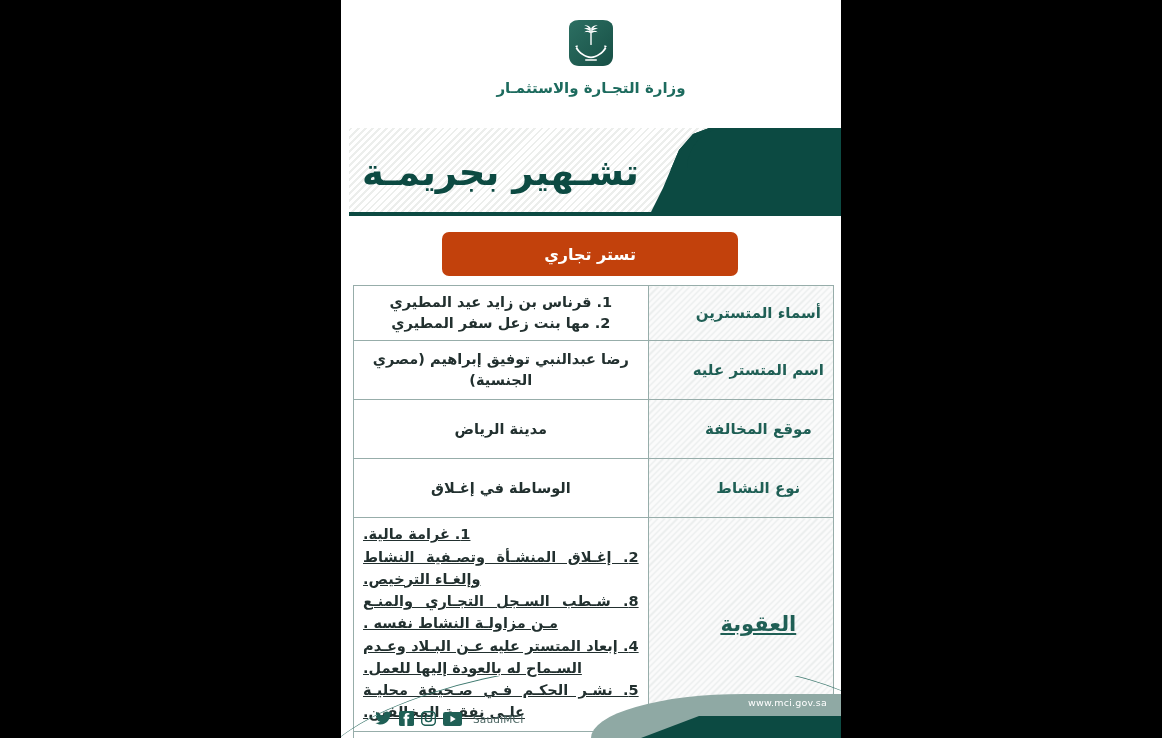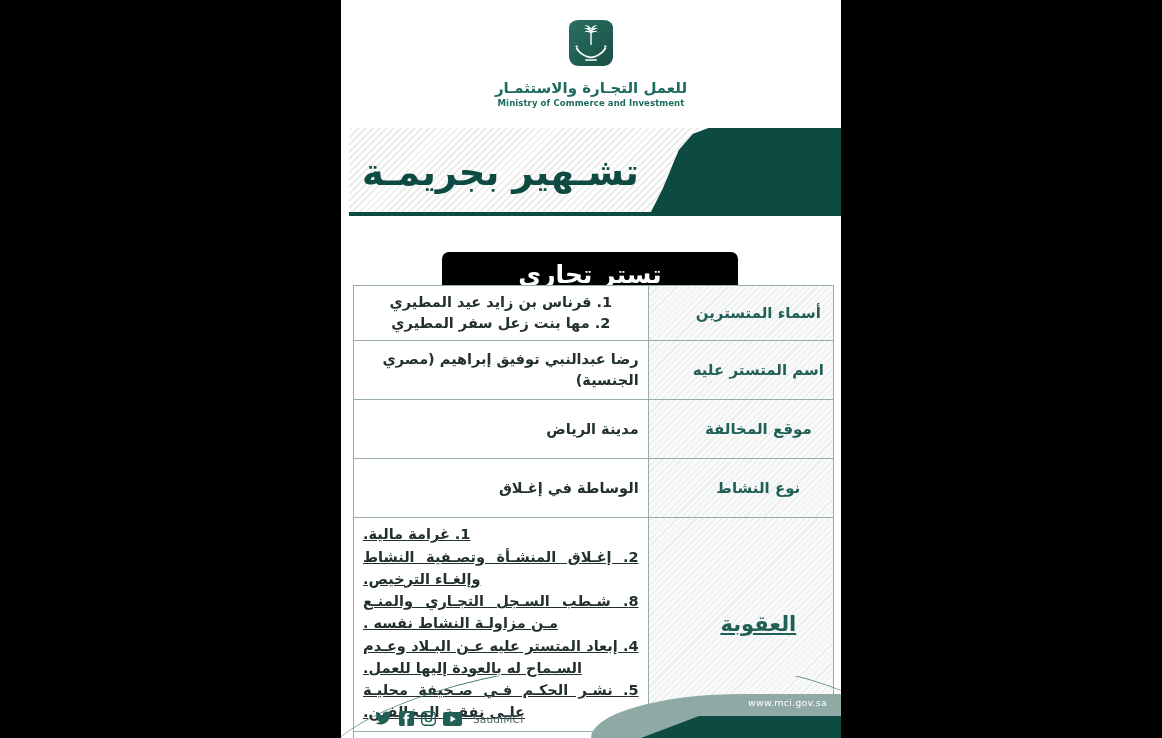--- a/index.html
+++ b/index.html
@@ -120,30 +120,29 @@
     letter-spacing: -0.5px;
   }
 
   
   .crime-pill {
     position: absolute;
     left: 101px;
     top: 232px;
     width: 296px;
     height: 44px;
-    background: #000000;
+    background: #c2410c;
     border-radius: 7px;
     color: #ffffff;
-    font-size: 25px;
+    font-size: 16px;
     font-weight: 700;
     display: flex;
     align-items: center;
     justify-content: center;
     direction: rtl;
-    margin-top: 20px;
   }
 
   
   .info-table {
     position: absolute;
     left: 12px;
     top: 285px;
     width: 481px;
     border-collapse: collapse;
     direction: rtl;
@@ -173,21 +172,21 @@
   }
   td.value-cell {
     text-align: right;
     background: #ffffff;
     color: #22302f;
     font-size: 14.5px;
     font-weight: 700;
     line-height: 1.45;
   }
   td.value-cell.center-line {
-    text-align: right;
+    text-align: center;
   }
   .value-line {
     display: block;
     text-align: center;
   }
   .pen-list {
     margin: 0;
     padding: 0;
     list-style: none;
   }
@@ -290,22 +289,21 @@
           <path d="M28 13.6 c2.2 -1.7 5 -1.9 7 -0.9 c-2.4 0 -4.7 1.1 -6.1 2.6 z"></path>
           <path d="M28 15.4 c-2.5 -1 -5 -0.6 -6.6 0.9 c2.3 -0.6 4.6 -0.2 6.1 1 z"></path>
           <path d="M28 15.4 c2.5 -1 5 -0.6 6.6 0.9 c-2.3 -0.6 -4.6 -0.2 -6.1 1 z"></path>
           <path d="M14 31 c3 6 9 9 14 9.6 l0 1.6 c-6 -0.6 -12.4 -4.4 -15.4 -10 z"></path>
           <path d="M42 31 c-3 6 -9 9 -14 9.6 l0 1.6 c6 -0.6 12.4 -4.4 15.4 -10 z"></path>
           <path d="M12.1 30.3 c0.7 -1 2 -1.2 2.9 -0.5 l-0.9 1.9 c-0.8 -0.6 -1.5 -0.9 -2 -1.4 z"></path>
           <path d="M43.9 30.3 c-0.7 -1 -2 -1.2 -2.9 -0.5 l0.9 1.9 c0.8 -0.6 1.5 -0.9 2 -1.4 z"></path>
           <rect x="22" y="43.2" width="12" height="1.5" rx="0.7"></rect>
         </g>
       </svg>
-      <div class="ministry-ar">للعمل التجـارة والاستثمـار</div>
-      <div class="ministry-en">Ministry of Commerce and Investment</div>
+      <div class="ministry-ar">وزارة التجـارة والاستثمـار</div>
     </div>
 
     <div class="banner">
       <div class="banner-green"></div>
       <div class="banner-title">تشـهير بجريمـة</div>
       <div class="banner-underline"></div>
     </div>
 
     <div class="crime-pill">تستر تجاري</div>
 

